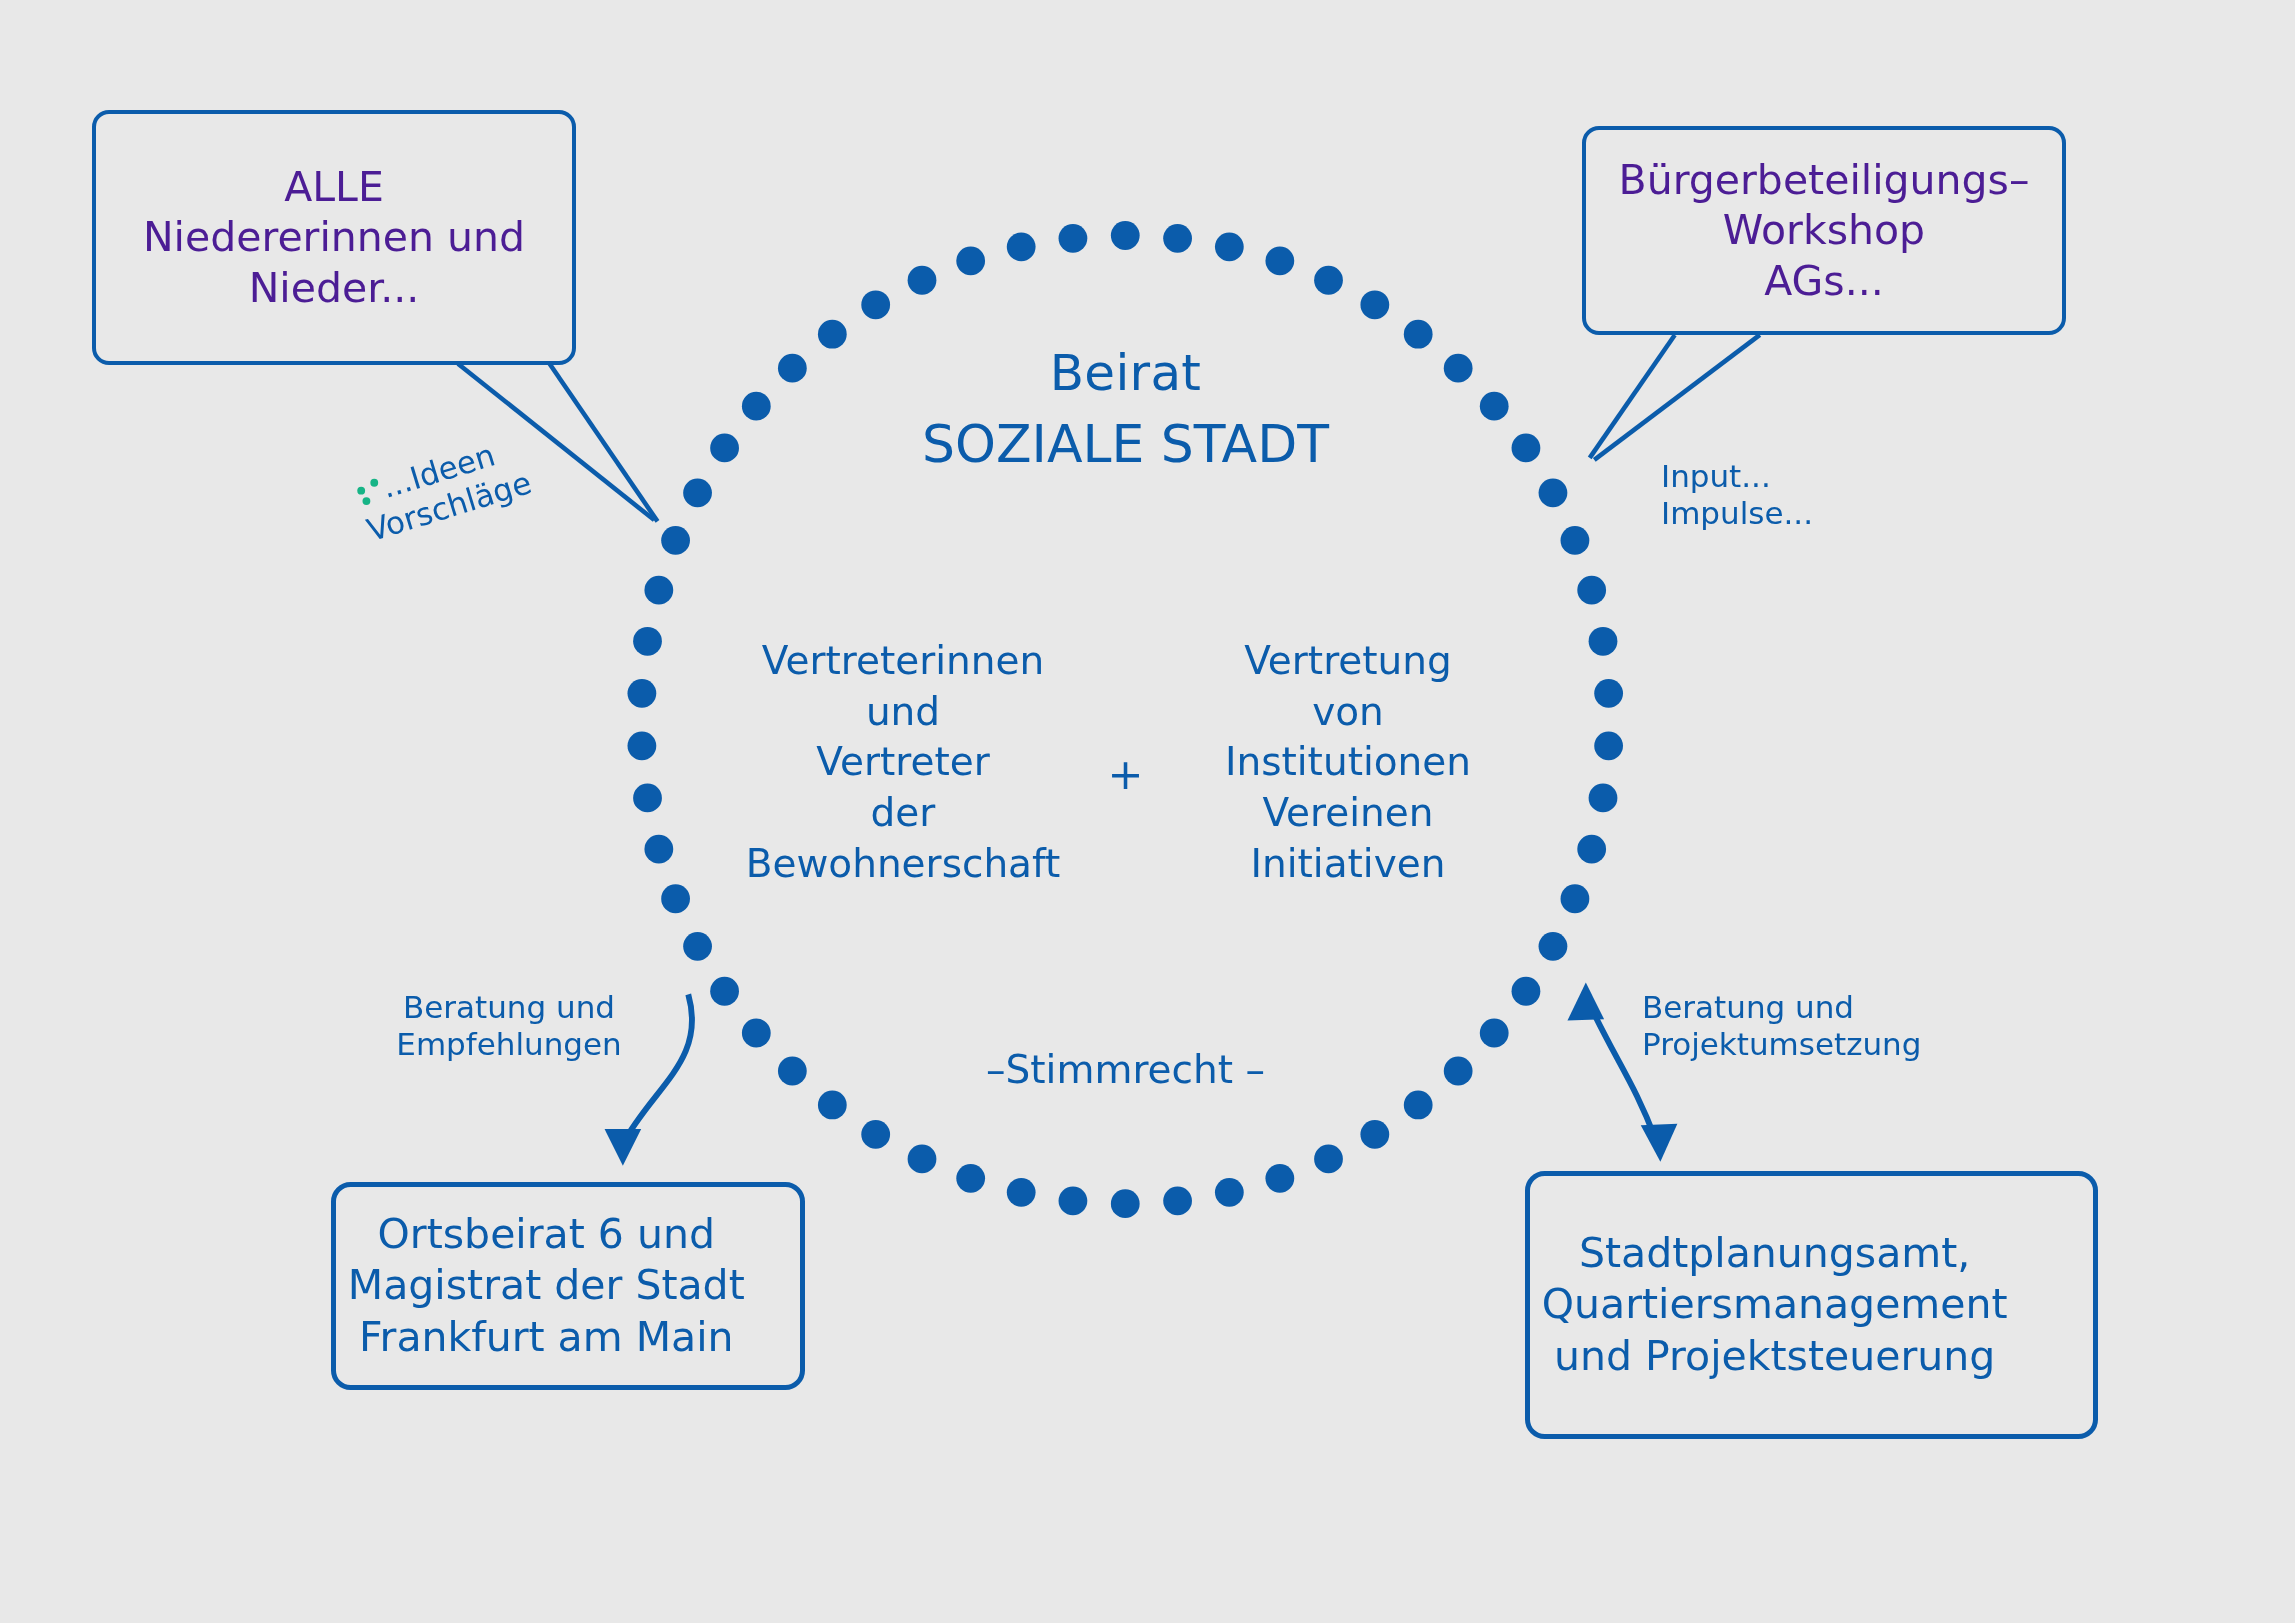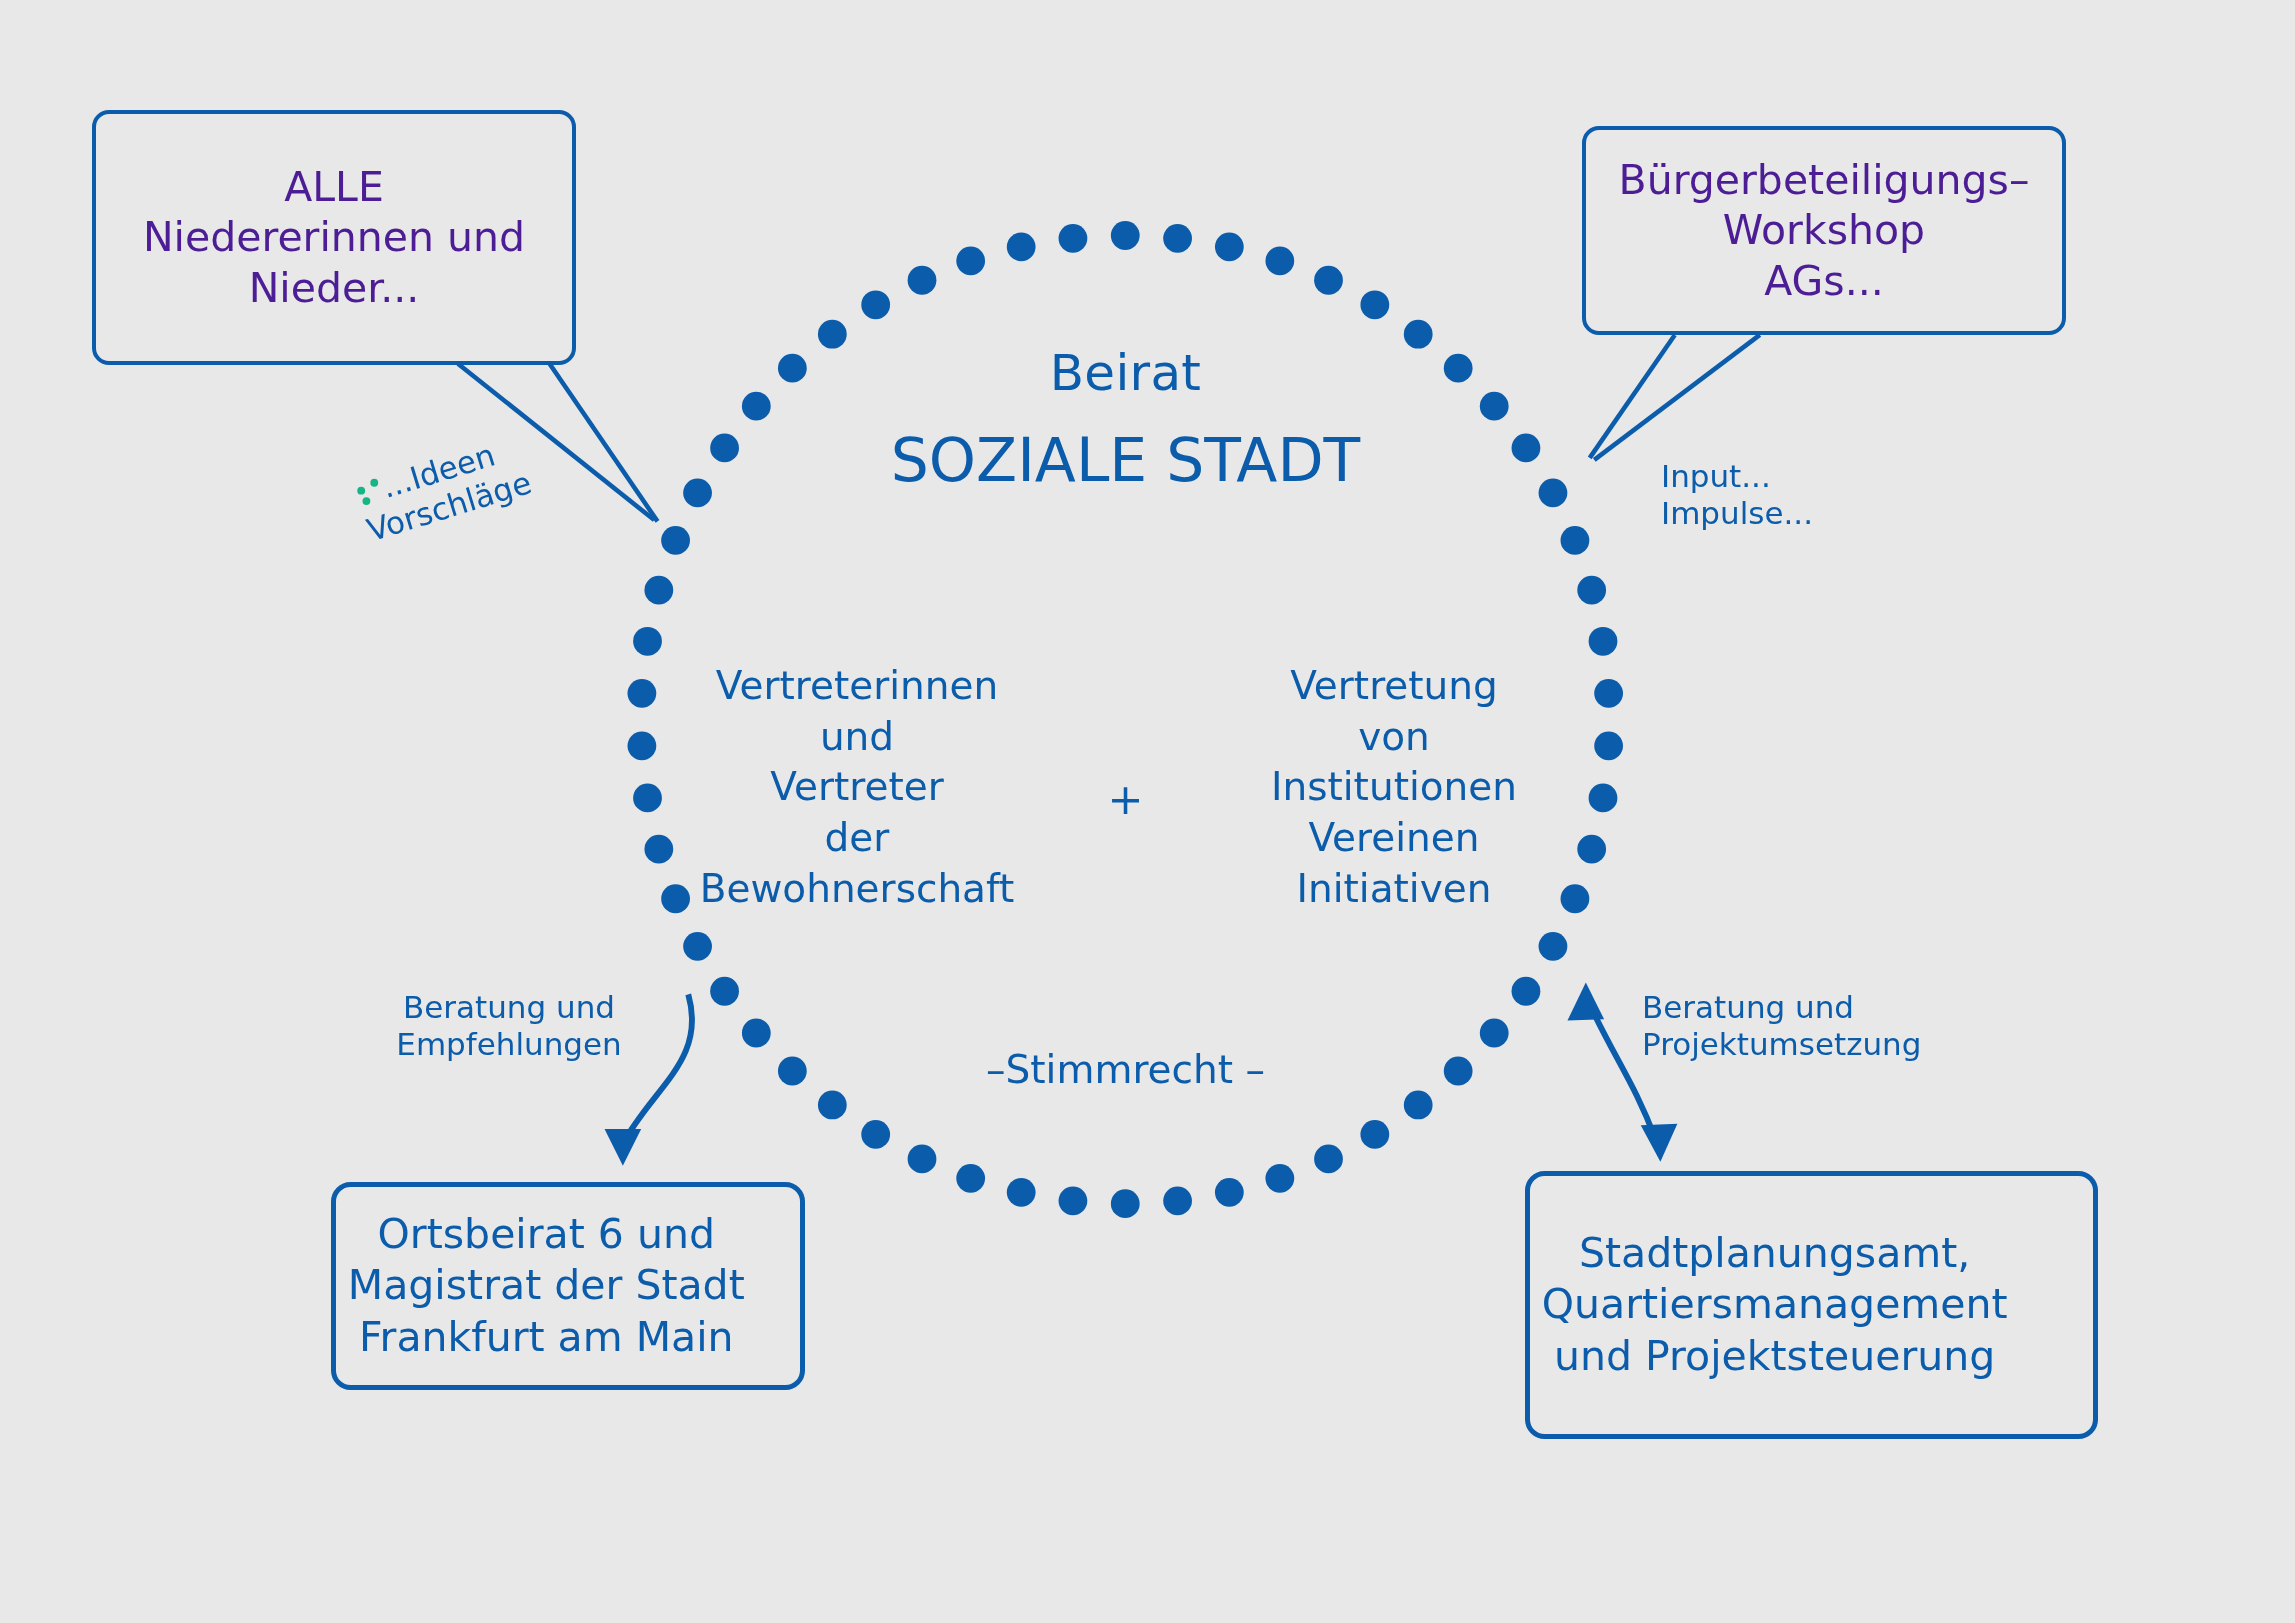--- a/index.html
+++ b/index.html
@@ -84,37 +84,37 @@
     text-align: center;
     color: #0b5cab;
   }
   #center-title {
     font-size: 50px;
     font-weight: normal;
     letter-spacing: 0.3px;
     line-height: 1.05;
   }
   #center-sub1 {
-    font-size: 60px;
+    font-size: 52px;
     line-height: 1.22;
-    margin-top: 24px;
+    margin-top: 13px;
   }
   #center-sub2 {
     font-size: 48px;
     line-height: 1.22;
   }
 
   #columns {
     position: absolute;
     left: 674px;
-    top: 661px;
+    top: 636px;
     width: 903px;
     display: flex;
     align-items: flex-start;
-    justify-content: space-between;
+    justify-content: center;
     color: #0b5cab;
   }
   .col {
     width: 366px;
     text-align: center;
     font-size: 39px;
     line-height: 1.3;
   }
   #plus-sign {
     width: 79px;

